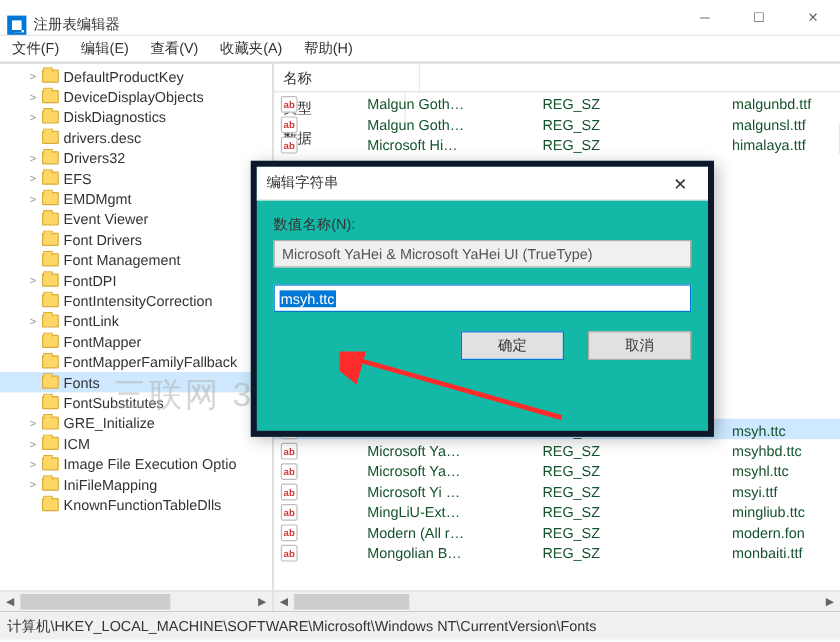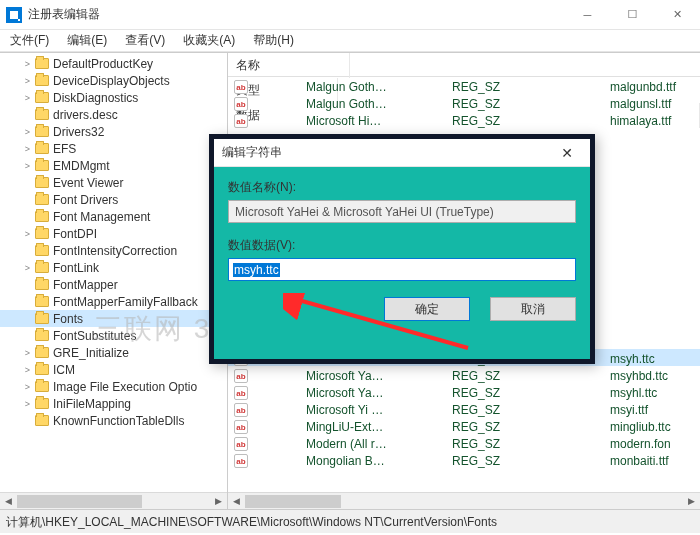--- a/index.html
+++ b/index.html
@@ -1,18 +1,18 @@
 <!DOCTYPE html>
 <html><head>
 <meta charset="utf-8">
 <style>
 * { box-sizing: border-box; margin: 0; padding: 0; font-family: "Microsoft YaHei", "Segoe UI", sans-serif; }
 body { width: 700px; height: 535px; background: #fff; position: relative; overflow: hidden; font-size: 12px; }
 
-.titlebar { height: 30px; background: #fff; border-bottom: 1px solid #e5e5e5; display: flex; align-items: center; padding: 0 0 0 6px; }
+.titlebar { height: 30px; background: #fff; border-bottom: 1px solid #e5e5e5; display: flex; align-items: flex-end; padding: 0 0 0 6px; }
 .titlebar .app-icon { width: 16px; height: 16px; background: #0078d7; display: inline-flex; align-items: center; justify-content: center; margin-right: 6px; }
 .titlebar .app-icon::before { content: ""; width: 8px; height: 8px; background: #fff; box-shadow: 2px 0 0 #0078d7, 0 2px 0 #0078d7, 2px 2px 0 #fff; }
 .titlebar .title { flex: 1; font-size: 12px; color: #333; }
 .titlebar .ctrls { display: flex; }
 .titlebar .ctrls div { width: 45px; height: 29px; display: flex; align-items: center; justify-content: center; color: #666; font-size: 11px; }
 
 .menubar { height: 22px; display: flex; align-items: center; padding: 0 6px; border-bottom: 1px solid #e5e5e5; gap: 10px; color: #333; font-size: 12px; }
 .menubar span { padding: 2px 4px; }
 
 .content { display: flex; height: 457px; border-top: 1px solid #ccc; }
@@ -309,21 +309,20 @@
 <div class="watermark">三联网 3LIAN.COM</div>
 
 <div class="dialog">
   <div class="dlg-title">
     <span class="t">编辑字符串</span>
     <span class="x">✕</span>
   </div>
   <div class="dlg-body">
     <div class="fld-label">数值名称(N):</div>
     <input class="ro-input" readonly="" value="Microsoft YaHei &amp; Microsoft YaHei UI (TrueType)" style="">
-    <div class="fld-label">数值数据(V):</div>
     <div class="ed-input">
       <span class="sel">msyh.ttc</span>
     </div>
     <div class="btns">
       <button class="primary">确定</button>
       <button>取消</button>
     </div>
   </div>
 </div>
 

